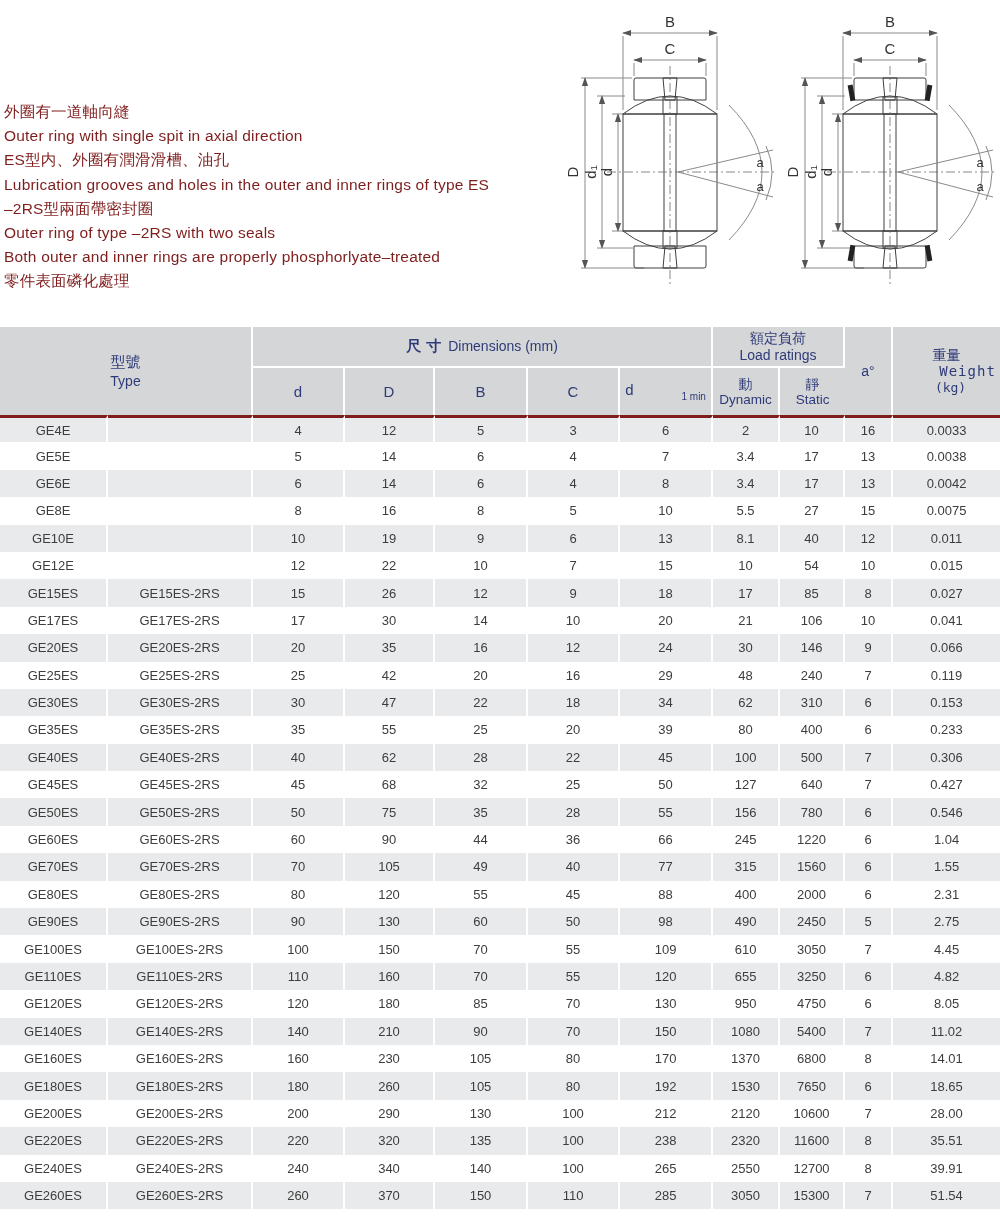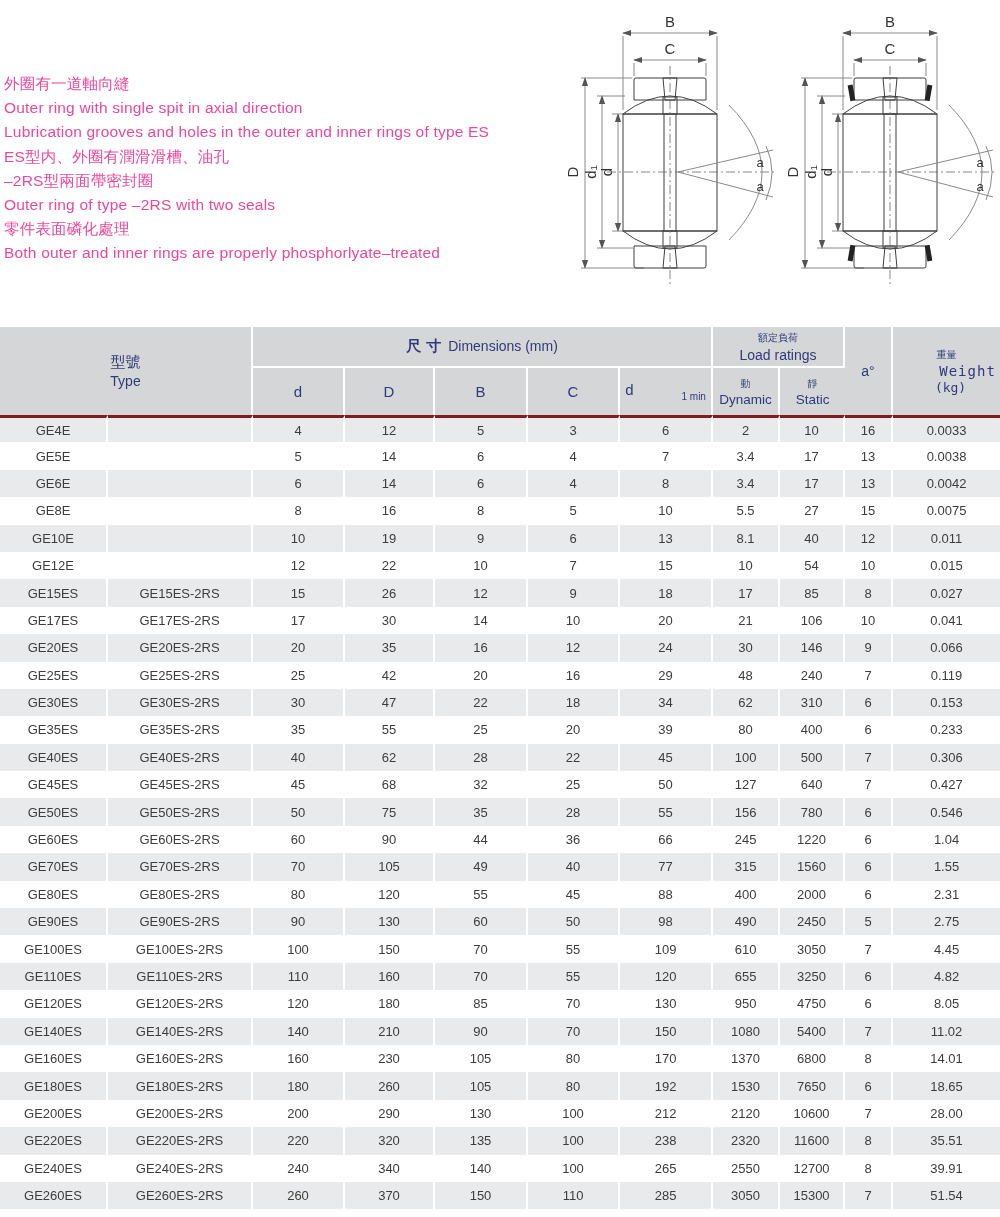--- a/index.html
+++ b/index.html
@@ -1,40 +1,40 @@
 <!DOCTYPE html>
 <html><head>
 <meta charset="utf-8">
 <style>
   html,body{margin:0;padding:0;background:#fff;}
   .page{position:relative;width:1000px;height:1217px;background:#ffffff;overflow:hidden;
         font-family:"Liberation Sans", sans-serif;}
 
   
-  .intro{position:absolute;left:4px;top:72px;font-size:15.5px;line-height:24.2px;
-         color:#ec4899;letter-spacing:.2px;white-space:nowrap;}
+  .intro{position:absolute;left:4px;top:100px;font-size:15.5px;line-height:24.2px;
+         color:#7f1d1d;letter-spacing:.2px;white-space:nowrap;}
 
   
   .diagram{position:absolute;top:0;width:230px;height:300px;}
   .diagram.d1{left:545px;}
   .diagram.d2{left:765px;}
 
   
   table.spec{position:absolute;left:0;top:327px;width:1000px;border-collapse:separate;
              border-spacing:0;table-layout:fixed;}
   table.spec th,table.spec td{box-sizing:border-box;padding:0;margin:0;font-weight:normal;
              text-align:center;vertical-align:middle;border-right:2px solid #fff;}
   table.spec th:last-child,table.spec td:last-child{border-right:none;}
   thead th{background:#d5d6d8;color:#2f3b78;}
   thead tr.hr1 th.span-cell{border-bottom:2px solid #fff;}
   thead tr.hr1 th{height:41px;}
   thead tr.hr2 th{height:47px;}
   .h-zh{font-size:15px;}
   .h-en{font-size:14px;}
-  .h-sm-zh{font-size:10px;display:block;line-height:16px;}
+  .h-sm-zh{font-size:14px;display:block;line-height:16px;}
   .h-sm-en{font-size:13.5px;display:block;line-height:16px;}
   .h-letter{font-size:15px;}
   .dims-zh{letter-spacing:5px;margin-right:2px;font-weight:bold;}
   .w-mono{font-family:"DejaVu Sans Mono", monospace;display:block;line-height:17px;
           font-size:14px;letter-spacing:1px;padding-left:42px;}
   .w-unit{font-family:"DejaVu Sans Mono", monospace;display:block;line-height:16px;font-size:13px;padding-left:8px;}
   th sub{font-size:10px;letter-spacing:0;margin-left:48px;}
   tbody td{font-size:13px;color:#3d3d3d;height:27.4px;background:#ffffff;}
   tbody tr:nth-child(odd) td{background:#e9eaeb;}
   tbody tr:first-child td{border-top:3px solid #7f1d1d;}
@@ -47,26 +47,26 @@
   .atxt{fill:#333;font-size:13px;font-family:"Liberation Sans",sans-serif;}
 </style>
 </head>
 <body>
 
 <div class="page">
 
   <div class="intro">
     <div>外圈有一道軸向縫</div>
     <div>Outer ring with single spit in axial direction</div>
+    <div>ES型内、外圈有潤滑滑槽、油孔</div>
     <div>Lubrication grooves and holes in the outer and inner rings of type ES</div>
-    <div>ES型内、外圈有潤滑滑槽、油孔</div>
     <div>–2RS型兩面帶密封圈</div>
     <div>Outer ring of type –2RS with two seals</div>
+    <div>Both outer and inner rings are properly phosphorlyate–treated</div>
     <div>零件表面磷化處理</div>
-    <div>Both outer and inner rings are properly phosphorlyate–treated</div>
   </div>
 
   <div class="diagram d1">
     <svg width="230" height="300" viewBox="0 0 230 300">
       <defs>
         <pattern id="hatchA" width="7" height="7" patternTransform="rotate(45)" patternUnits="userSpaceOnUse">
           <rect width="7" height="7" fill="#ffffff"></rect>
           <line x1="0" y1="0" x2="0" y2="7" stroke="#6a6a6a" stroke-width="1"></line>
         </pattern>
         <marker id="arwA" viewBox="0 0 10 10" refX="9" refY="5" markerWidth="9" markerHeight="9" orient="auto-start-reverse">

